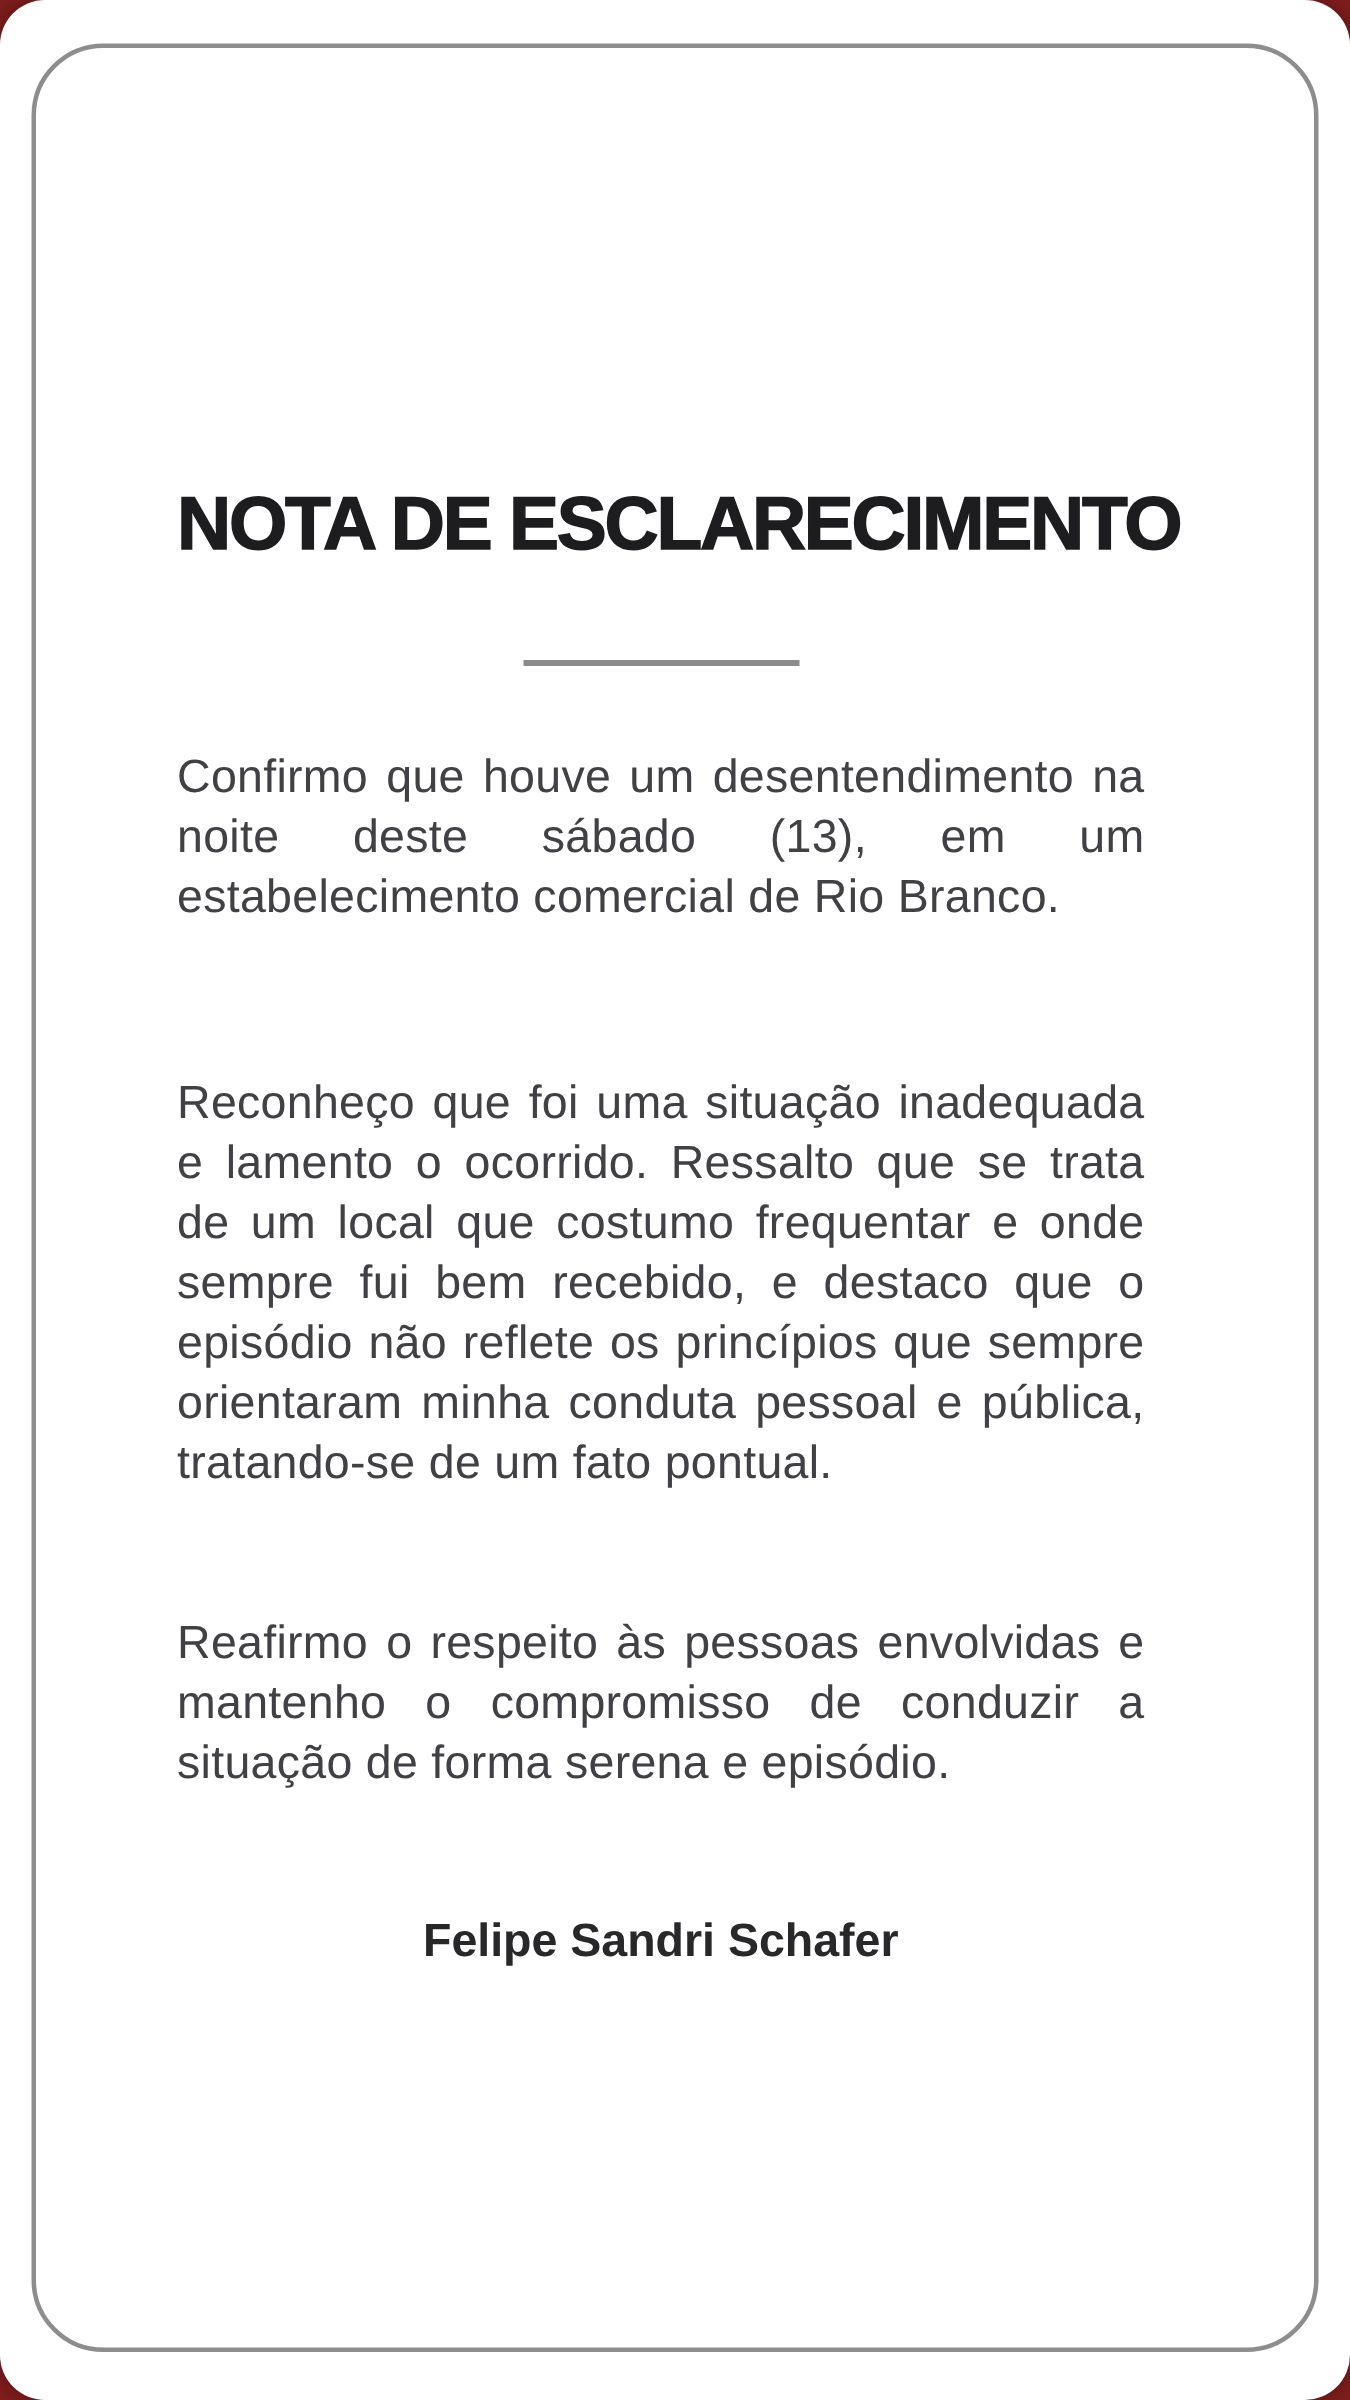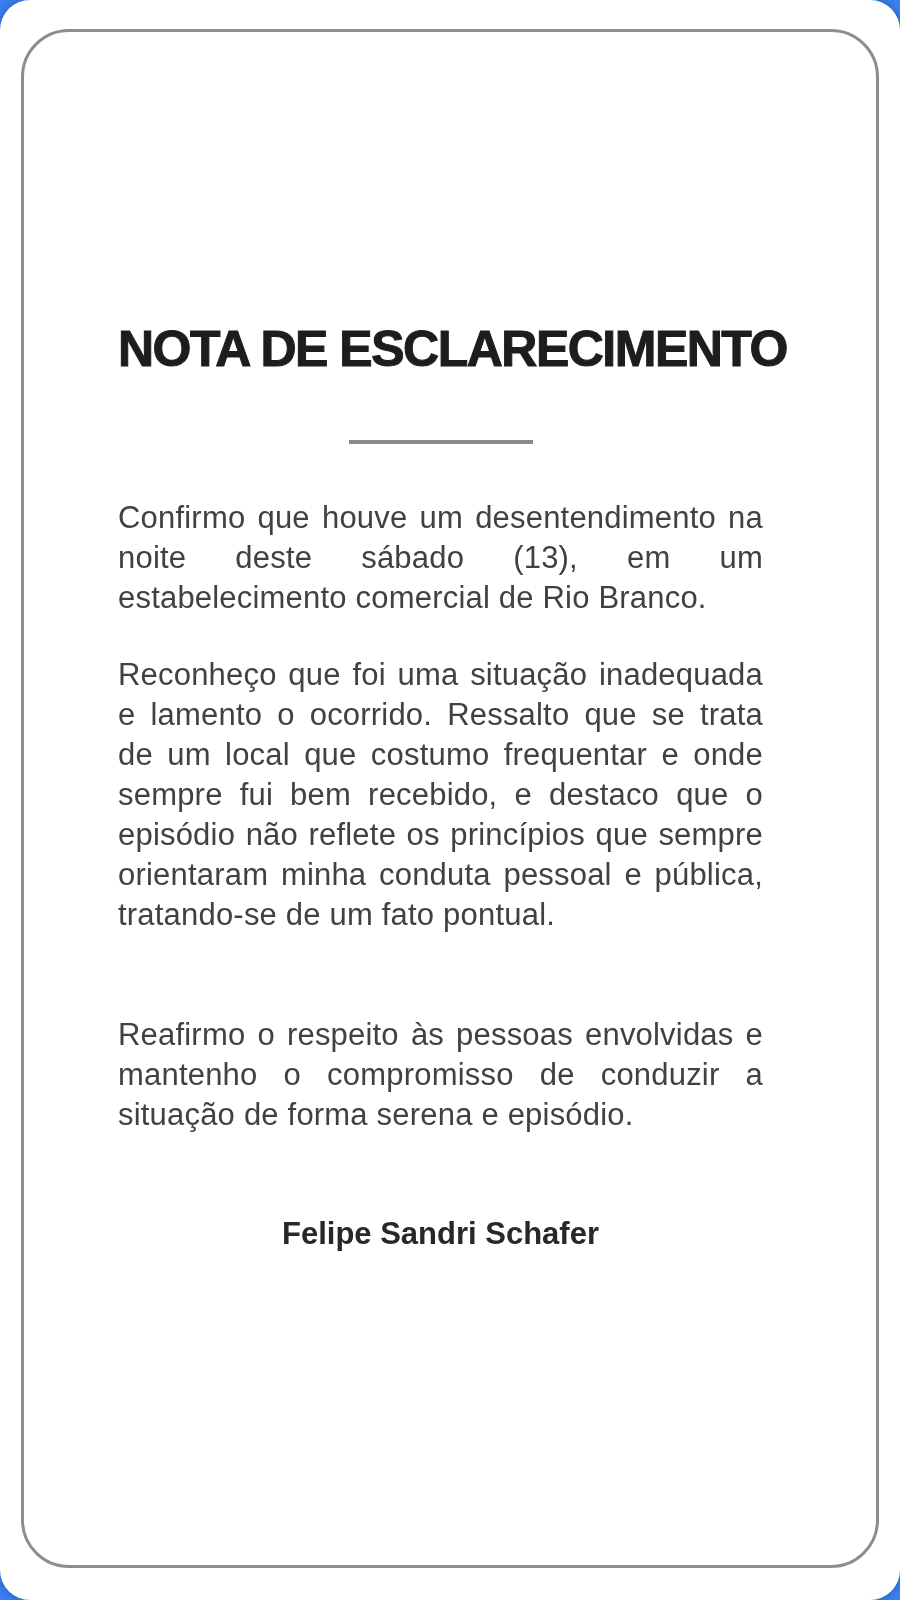--- a/index.html
+++ b/index.html
@@ -5,21 +5,21 @@
   html, body {
     margin: 0;
     padding: 0;
     background: #0c0f16;
     font-family: "Liberation Sans", sans-serif;
   }
   .stage {
     position: relative;
     width: 900px;
     height: 1600px;
-    background: #3b82f6;
+    background: #7f1d1d;
     overflow: hidden;
     margin: 0 auto;
   }
   .card {
     position: absolute;
     left: 0;
     top: 0;
     width: 900px;
     height: 1600px;
     background: #ffffff;
@@ -62,21 +62,21 @@
   }
   .para {
     margin: 0;
     font-size: 31px;
     line-height: 40px;
     color: #414145;
     text-align: justify;
     letter-spacing: 0.2px;
   }
   .para-1 { margin-top: 54px; }
-  .para-2 { margin-top: 37px; }
+  .para-2 { margin-top: 97px; }
   .para-3 { margin-top: 80px; }
   .signature {
     margin: 79px 0 0 0;
     font-size: 31px;
     line-height: 40px;
     font-weight: bold;
     color: #28282b;
     text-align: center;
   }
 </style>

